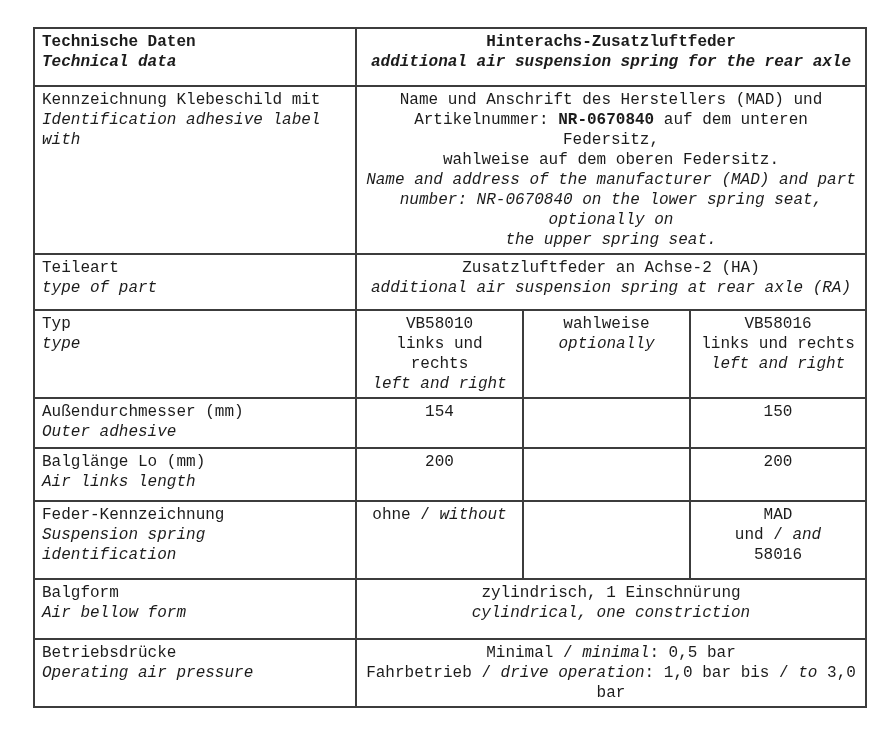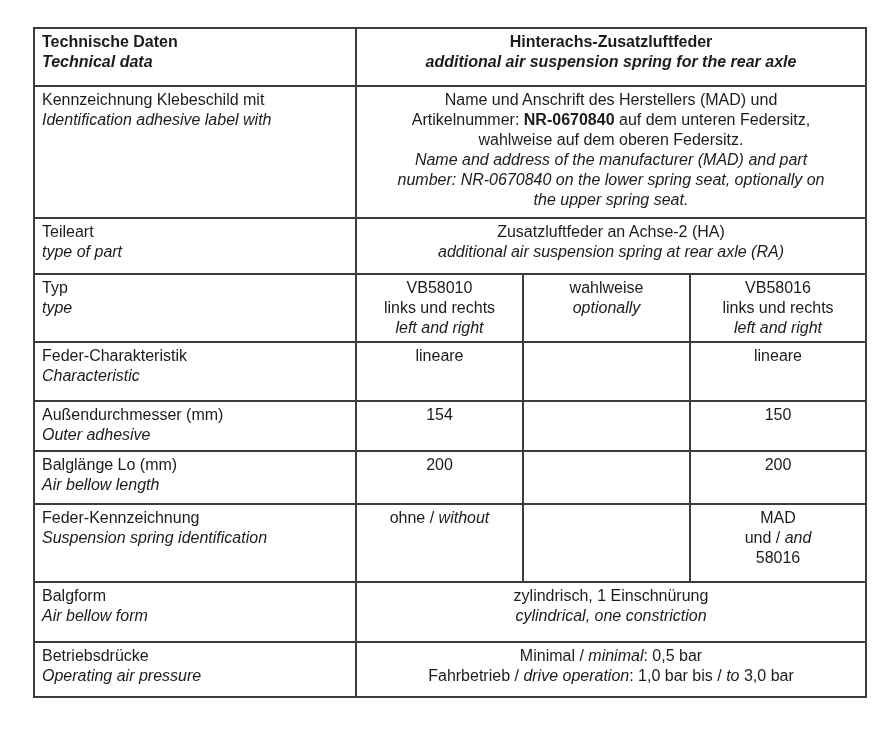--- a/index.html
+++ b/index.html
@@ -16,20 +16,21 @@
   }
   table.spec-table {
     position: absolute;
     left: 33px; top: 27px;
     width: 832px;
     border-collapse: collapse;
     table-layout: fixed;
     font-size: 16px;
     line-height: 20px;
     background: #7dd3fc;
+    font-family: Liberation Mono, monospace;
   }
   col.c1 { width: 322px; }
   col.c2 { width: 167px; }
   col.c3 { width: 167px; }
   col.c4 { width: 176px; }
   td {
     border: 2px solid #3c3c3c;
     vertical-align: top;
     padding: 3px 7px;
     background: #ffffff;
@@ -114,44 +115,35 @@
         <div>wahlweise</div>
         <div class="it">optionally</div>
       </td>
       <td class="value">
         <div>VB58016</div>
         <div>links und rechts</div>
         <div class="it">left and right</div>
       </td>
     </tr>
 
-    <tr class="r5">
-      <td class="label">
-        <div>Feder-Charakteristik</div>
-        <div class="it">Characteristic</div>
-      </td>
-      <td class="value">lineare</td>
-      <td class="value"></td>
-      <td class="value">lineare</td>
-    </tr>
 
     <tr class="r6">
       <td class="label">
         <div>Außendurchmesser (mm)</div>
         <div class="it">Outer adhesive</div>
       </td>
       <td class="value">154</td>
       <td class="value"></td>
       <td class="value">150</td>
     </tr>
 
     <tr class="r7">
       <td class="label">
         <div>Balglänge Lo (mm)</div>
-        <div class="it">Air bellow length</div>
+        <div class="it">Air links length</div>
       </td>
       <td class="value">200</td>
       <td class="value"></td>
       <td class="value">200</td>
     </tr>
 
     <tr class="r8">
       <td class="label">
         <div>Feder-Kennzeichnung</div>
         <div class="it">Suspension spring identification</div>

